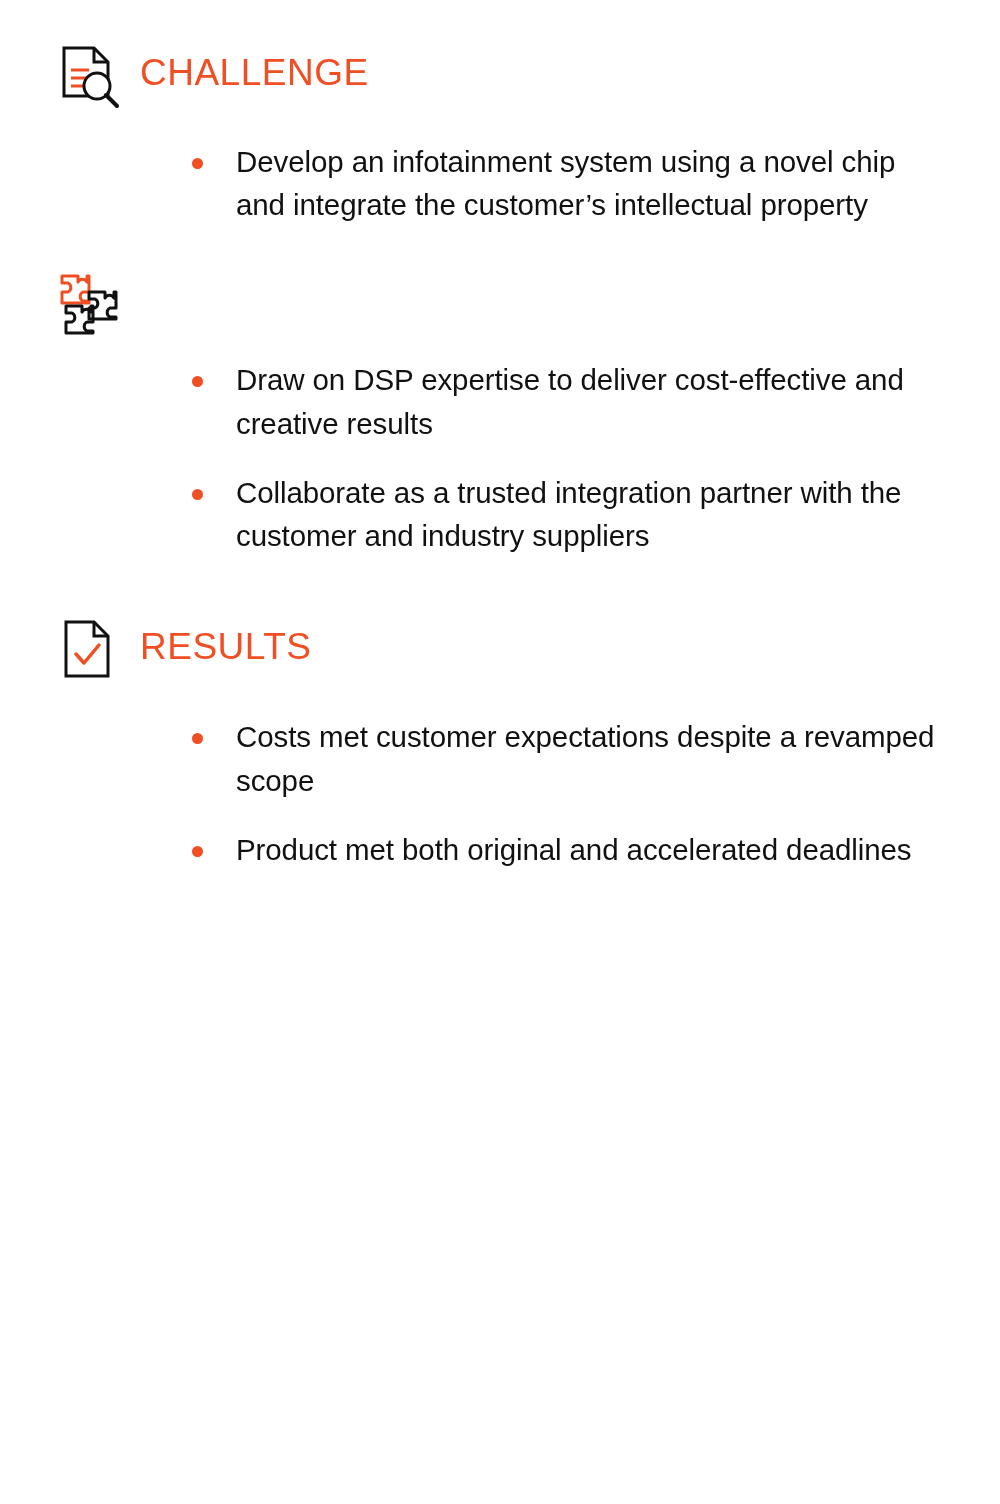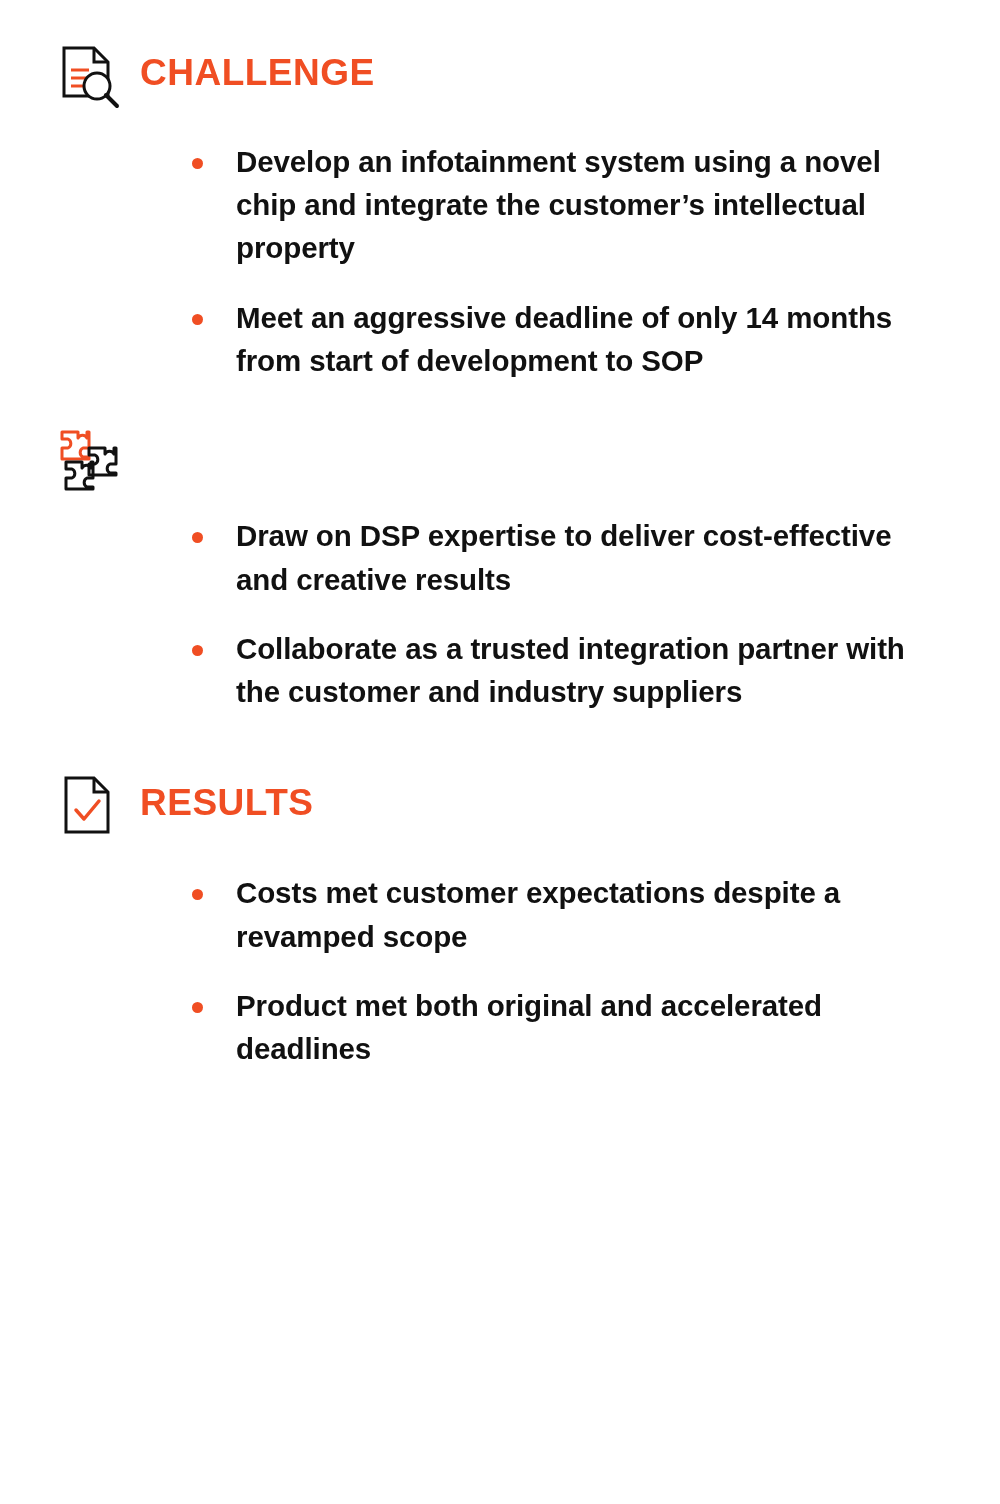--- a/index.html
+++ b/index.html
@@ -34,37 +34,37 @@
   }
   .section-icon {
     width: 66px;
     height: 70px;
     flex: 0 0 66px;
     display: block;
     margin-top: 2px;
   }
   .section-title {
     font-size: 37px;
-    font-weight: bold;
+    font-weight: normal;
     letter-spacing: 0.5px;
     color: #F04E23;
     line-height: 1.05;
     margin-top: 12px;
   }
   ul.bullets {
     list-style: none;
     margin: 0;
     padding: 0;
     padding-left: 178px;
     padding-right: 58px;
   }
   ul.bullets li {
     position: relative;
     font-size: 29.5px;
-    font-weight: bold;
+    font-weight: normal;
     line-height: 1.47;
     color: #111111;
     padding-left: 58px;
     margin-bottom: 26px;
     letter-spacing: -0.1px;
   }
   ul.bullets li:last-child {
     margin-bottom: 0;
   }
   ul.bullets li::before {
@@ -101,21 +101,20 @@
           <line x1="15" y1="34" x2="33" y2="34" stroke="#F04E23" stroke-width="3"></line>
           <line x1="15" y1="42" x2="27" y2="42" stroke="#F04E23" stroke-width="3"></line>
           <circle cx="41" cy="42" r="13" fill="#ffffff" stroke="#111111" stroke-width="3"></circle>
           <line x1="50" y1="51" x2="61" y2="62" stroke="#111111" stroke-width="4" stroke-linecap="round"></line>
         </svg>
       </span>
       <h2 class="section-title">CHALLENGE</h2>
     </div>
     <ul class="bullets">
       <li>Develop an infotainment system using a novel chip and integrate the customer’s intellectual property</li>
-      <li>Meet an aggressive deadline of only 14 months from start of development to SOP</li>
     </ul>
   </section>
 
   <section class="section" id="section-solution">
     <div class="section-head">
       <span class="section-icon">
         <svg viewBox="0 0 66 70" width="66" height="70" xmlns="http://www.w3.org/2000/svg">
           <path d="M6 6 H22 V12 a5 5 0 0 1 9 0 V6 H33 V22 h-6 a5 5 0 0 0 0 9 h6 v2 H6 V22 h6 a5 5 0 0 0 0 -9 H6 Z" fill="none" stroke="#F04E23" stroke-width="3" stroke-linejoin="round"></path>
           <path d="M33 22 H49 v6 a5 5 0 0 1 9 0 v-6 h2 v16 h-6 a5 5 0 0 0 0 9 h6 v2 H33 V38 h6 a5 5 0 0 0 0 -9 h-6 Z" fill="none" stroke="#111111" stroke-width="3" stroke-linejoin="round"></path>
           <path d="M10 36 H26 v6 a5 5 0 0 1 9 0 v-6 h2 v16 h-6 a5 5 0 0 0 0 9 h6 v2 H10 V52 h6 a5 5 0 0 0 0 -9 h-6 Z" fill="none" stroke="#111111" stroke-width="3" stroke-linejoin="round"></path>

